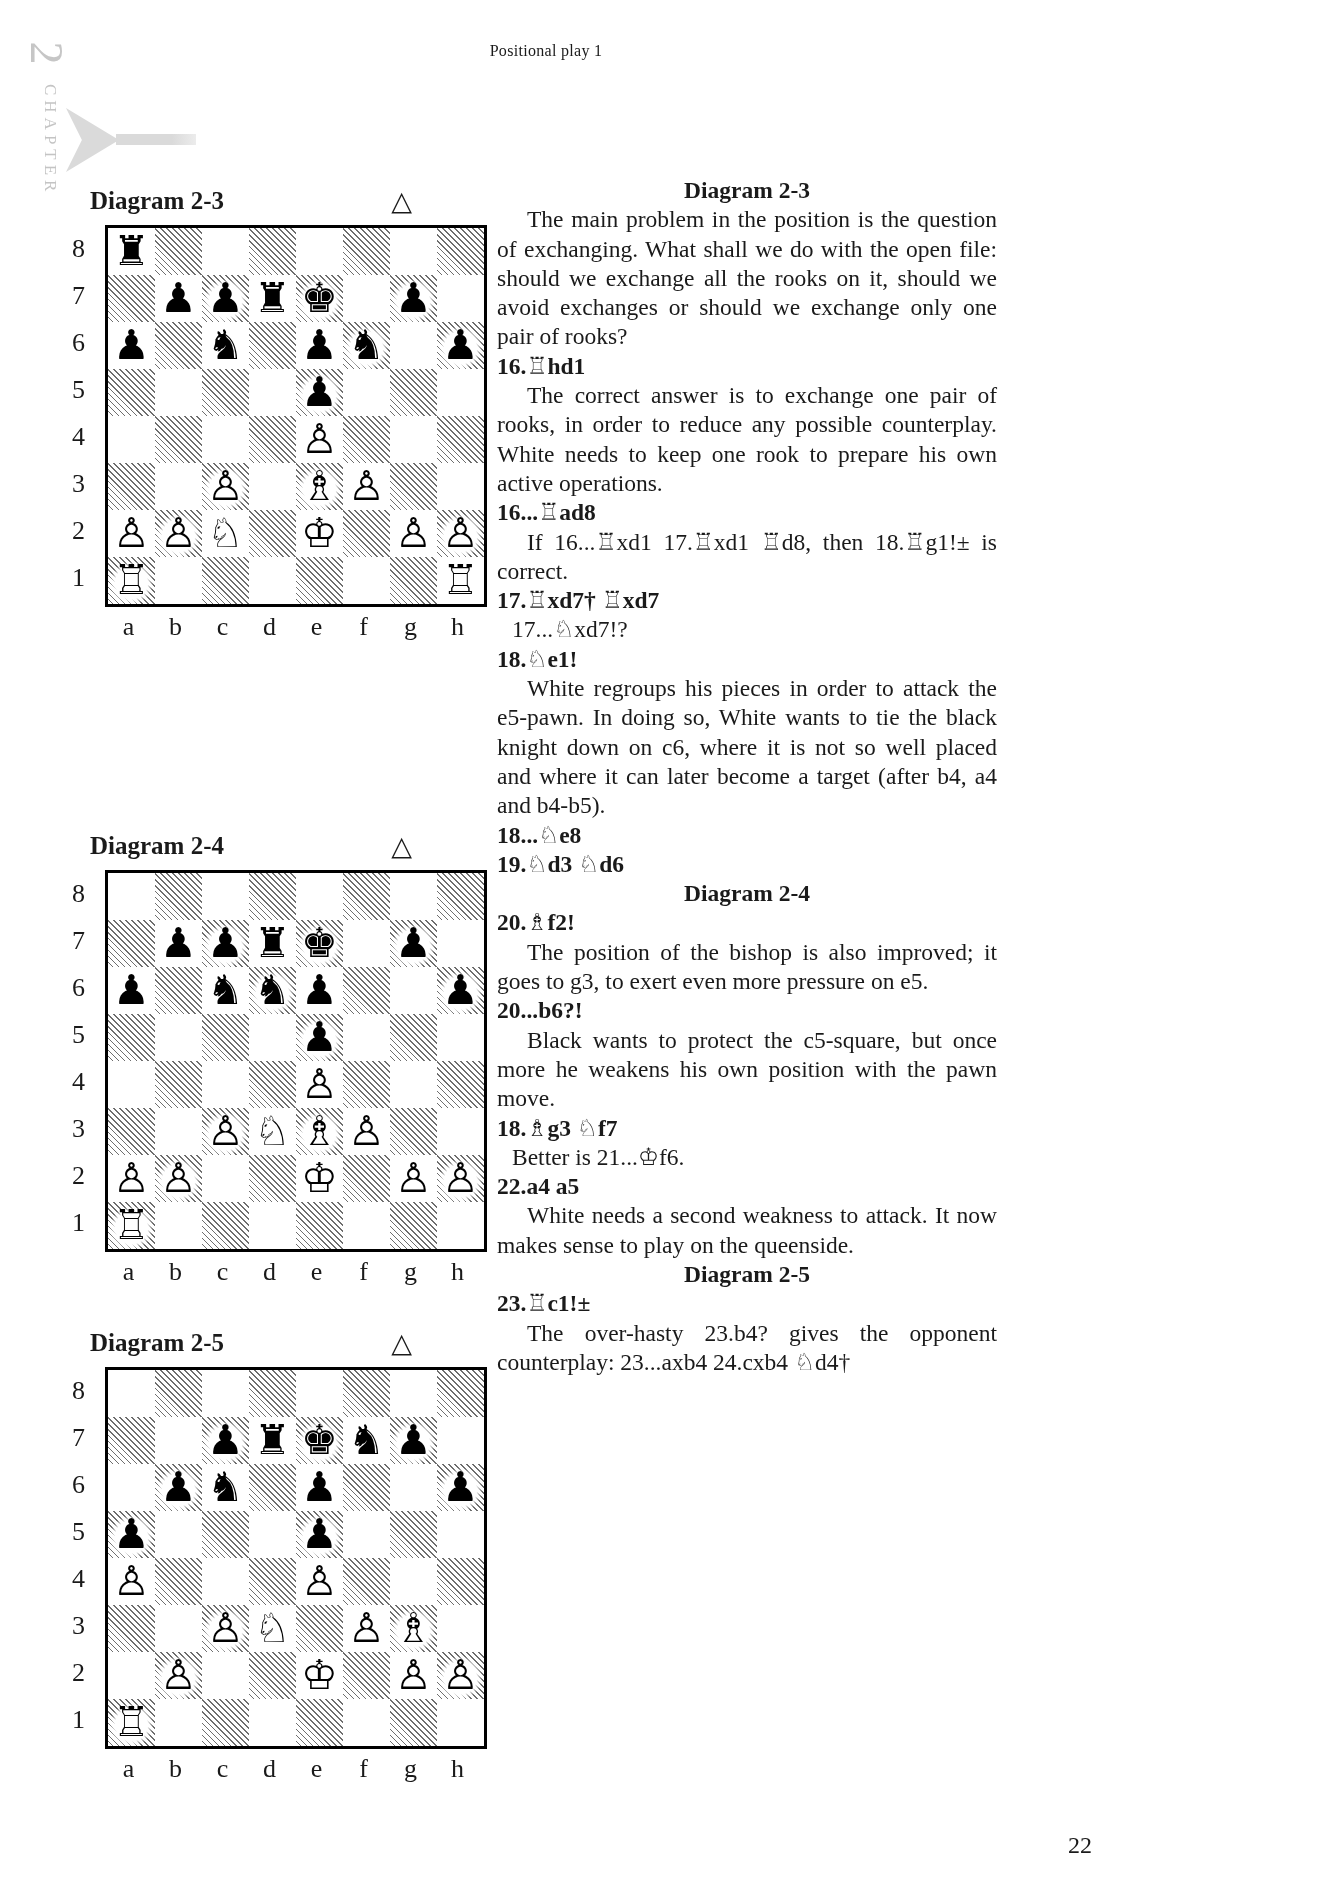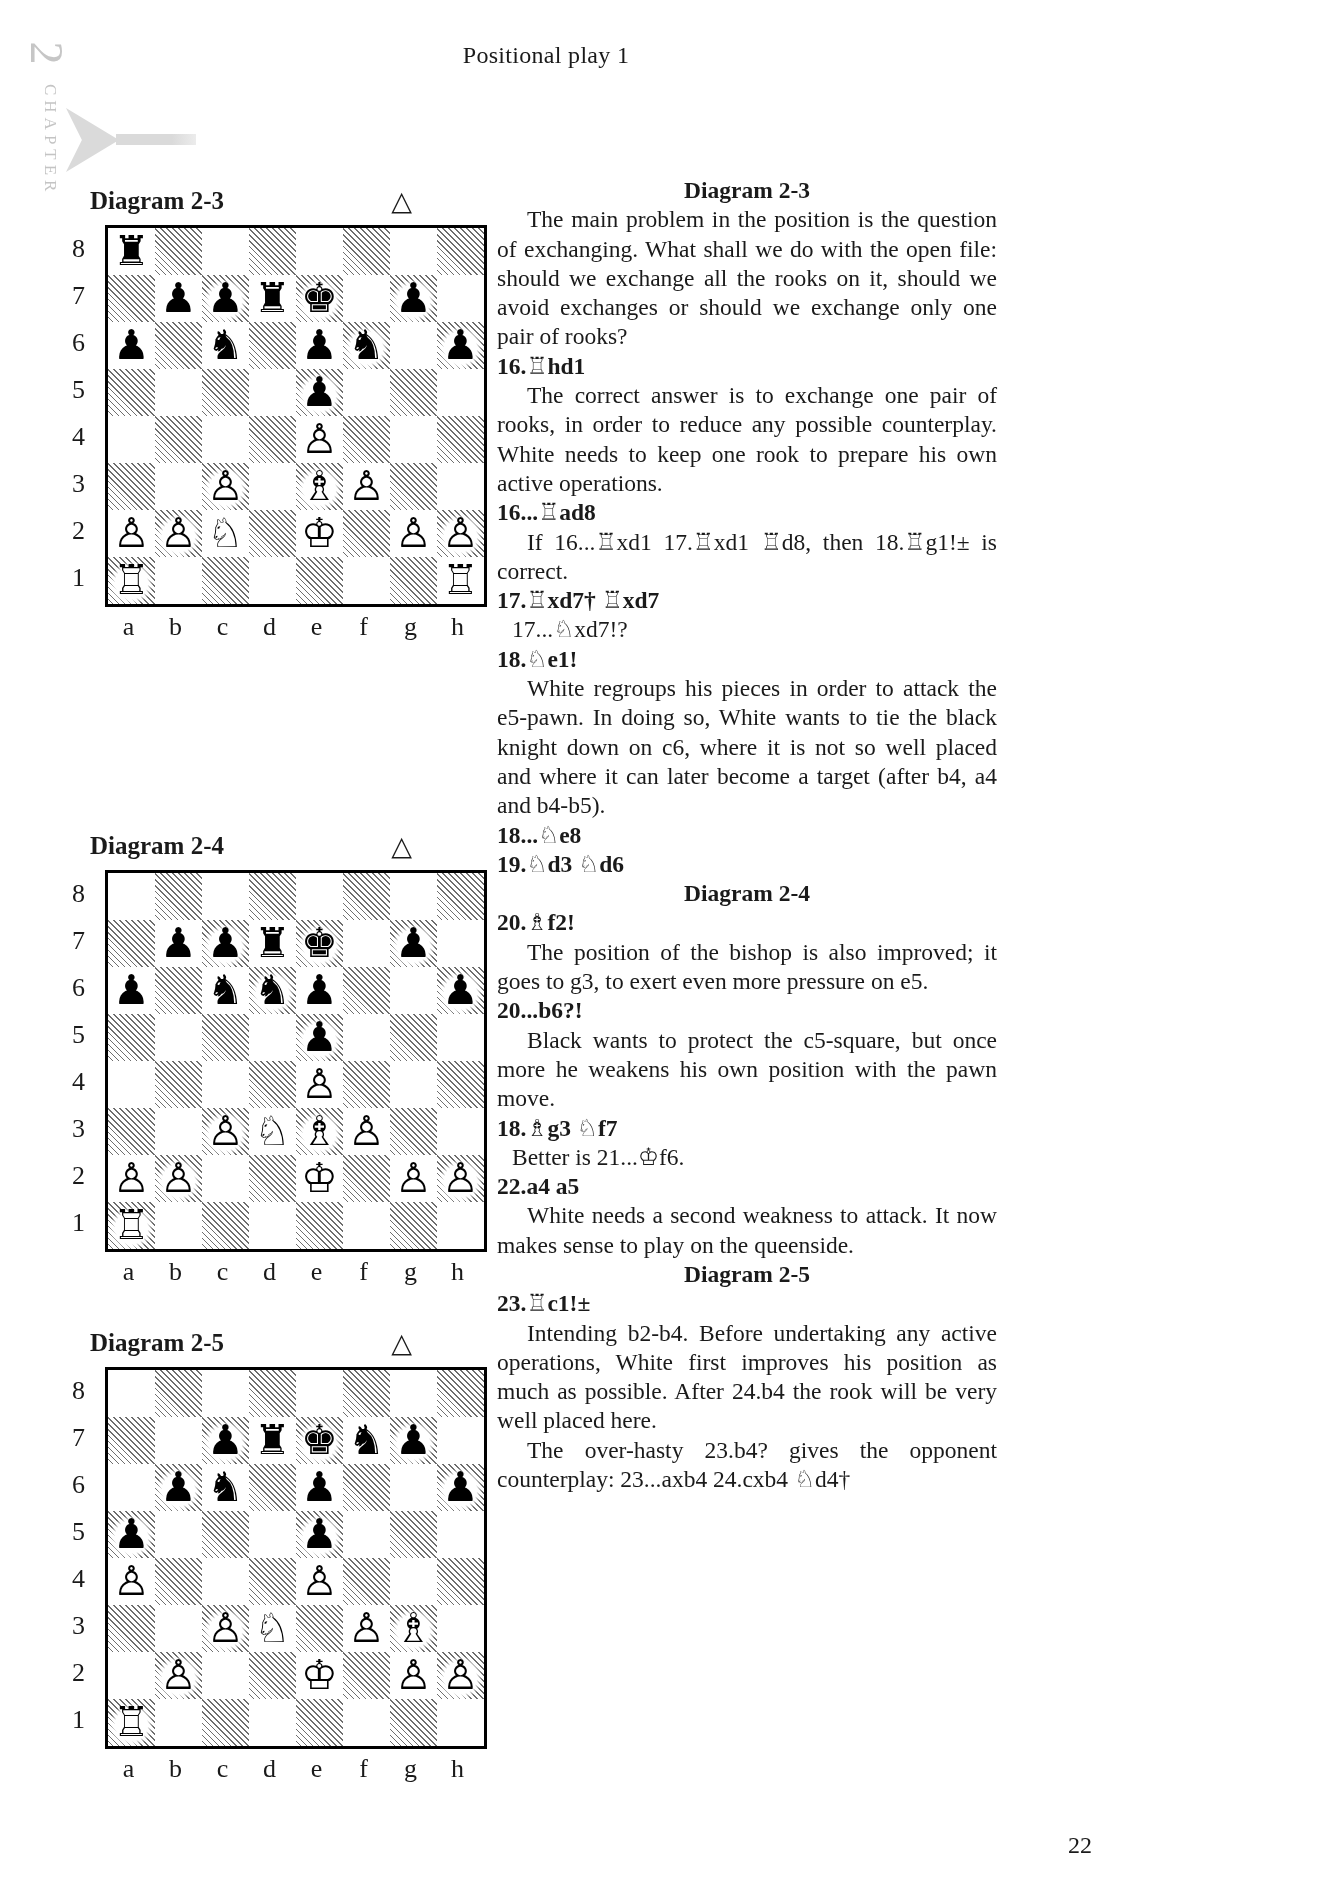--- a/index.html
+++ b/index.html
@@ -4,21 +4,21 @@
 <style>
   html,body{margin:0;padding:0;}
   body{
     width:1339px;height:1890px;position:relative;background:#ffffff;
     font-family:"Liberation Serif","DejaVu Sans",serif;color:#1a1a1a;
     overflow:hidden;
   }
   
   .running-head{
     position:absolute;top:42px;left:0;width:1092px;text-align:center;
-    font-size:24px;letter-spacing:.3px;
+    font-size:16px;letter-spacing:.3px;
   }
   
   .ch-num{
     position:absolute;left:34px;top:30px;font-size:46px;color:#c6c6c6;
     transform:rotate(90deg);line-height:1;
   }
   .ch-word{
     position:absolute;left:40px;top:84px;height:130px;
     writing-mode:vertical-rl;font-size:17px;letter-spacing:5px;color:#c4c4c4;
   }
@@ -518,17 +518,16 @@
     <p class="blk move">20.♗f2!</p>
     <p class="blk para">The position of the bishop is also improved; it goes to g3, to exert even more pressure on e5.</p>
     <p class="blk move">20...b6?!</p>
     <p class="blk para">Black wants to protect the c5-square, but once more he weakens his own position with the pawn move.</p>
     <p class="blk move">18.♗g3 ♘f7</p>
     <p class="blk variation">Better is 21...♔f6.</p>
     <p class="blk move">22.a4 a5</p>
     <p class="blk para">White needs a second weakness to attack. It now makes sense to play on the queenside.</p>
     <p class="blk ref">Diagram 2-5</p>
     <p class="blk move">23.♖c1!±</p>
-    <p class="blk para">Intending b2-b4. Before undertaking any active operations, White first improves his position as much as possible. After 24.b4 the rook will be very well placed here.</p>
     <p class="blk para">The over-hasty 23.b4? gives the opponent counterplay: 23...axb4 24.cxb4 ♘d4†</p>
   </div>
 
 <div class="page-num">22</div>
 
 </body></html>

